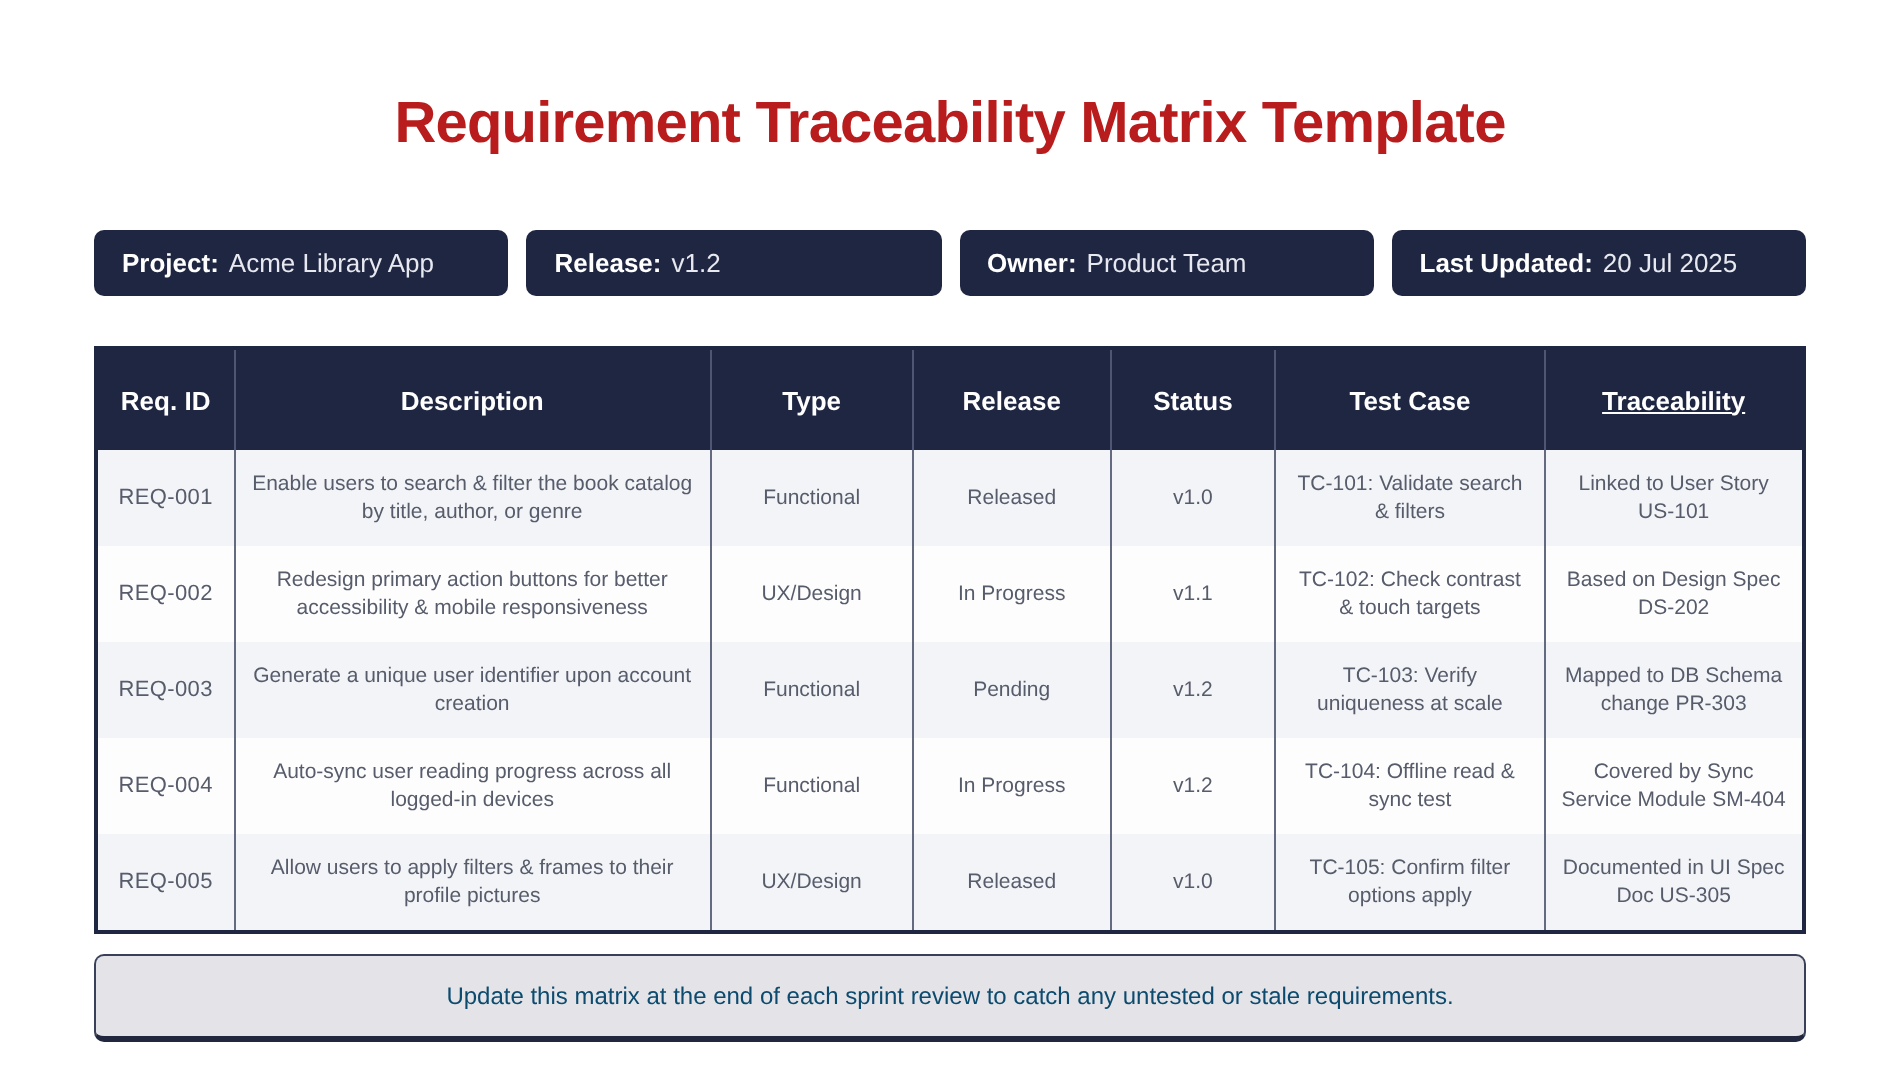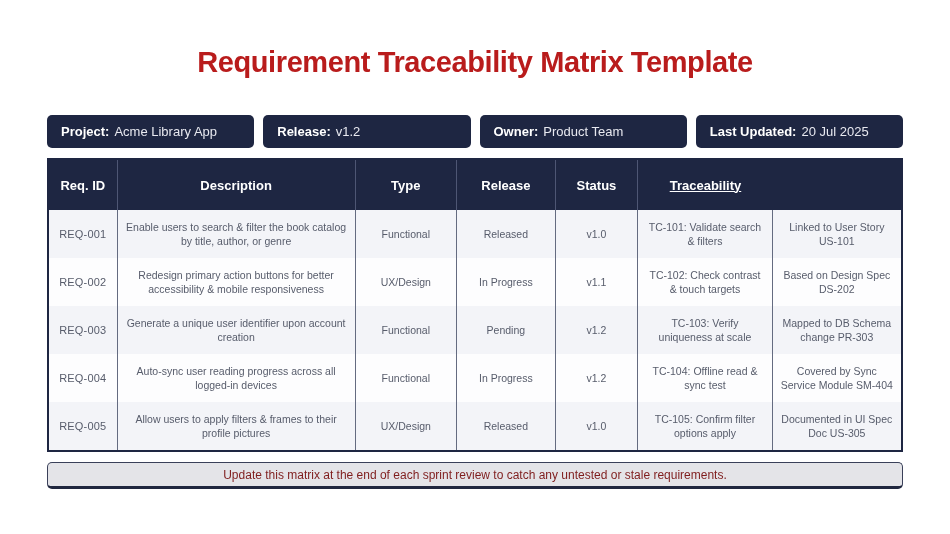--- a/index.html
+++ b/index.html
@@ -44,21 +44,21 @@
     padding: 0 14px;
     font-size: 13px;
     color: #ffffff;
     white-space: nowrap;
     overflow: hidden;
   }
   .pill .label { font-weight: 700; margin-right: 5px; }
   .pill .value { font-weight: 400; color: #e8e9f0; }
   
   .matrix {
-    margin-top: 10px;
+    margin-top: 25px;
     border: 2px solid #1e2642;
     background: #7f1d1d;
   }
   .grid-cols {
     display: grid;
     grid-template-columns: 8.06% 27.92% 11.92% 11.57% 9.7% 15.77% auto;
   }
   .thead { background: #1e2642; }
   .th {
     height: 50px;
@@ -84,30 +84,30 @@
     border-right: 1px solid #646b80;
     color: #575c6b;
     font-size: 10.5px;
     line-height: 1.35;
   }
   .td:last-child { border-right: none; }
   .td.req { font-size: 11px; letter-spacing: 0.2px; }
   
   .note {
     margin-top: 10px;
-    height: 27px;
+    height: 44px;
     background: #e4e4e8;
     border: 1px solid #3a4059;
     border-bottom: 3px solid #20273f;
     border-radius: 5px;
     display: flex;
     align-items: center;
     justify-content: center;
     font-size: 12px;
-    color: #7f1d1d;
+    color: #0c4a6e;
   }
 </style>
 </head>
 <body>
 
 <div class="page">
 
   <h1 class="title">Requirement Traceability Matrix Template</h1>
 
   <div class="content">
@@ -132,20 +132,21 @@
     </div>
 
     <div class="matrix">
 
       <div class="thead grid-cols">
         <div class="th">Req. ID</div>
         <div class="th">Description</div>
         <div class="th">Type</div>
         <div class="th">Release</div>
         <div class="th">Status</div>
+        <div class="th">Test Case</div>
         <div class="th">Traceability</div>
       </div>
 
       <div class="trow alt grid-cols">
         <div class="td req">REQ-001</div>
         <div class="td">Enable users to search &amp; filter the book catalog by title, author, or genre</div>
         <div class="td">Functional</div>
         <div class="td">Released</div>
         <div class="td">v1.0</div>
         <div class="td">TC-101: Validate search &amp; filters</div>

